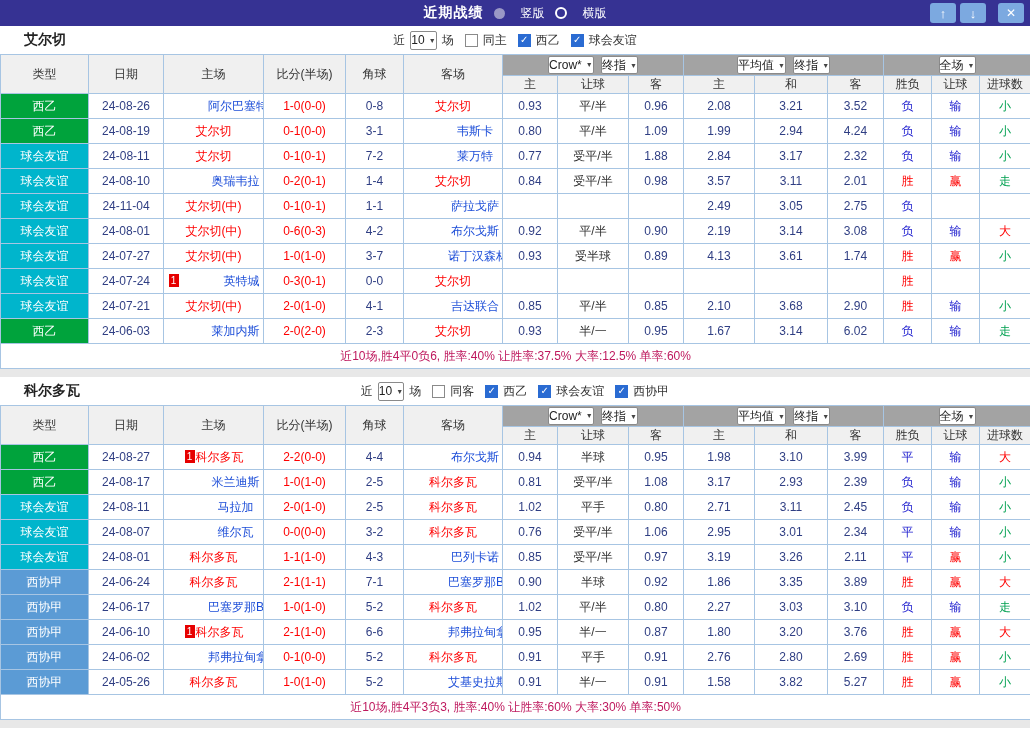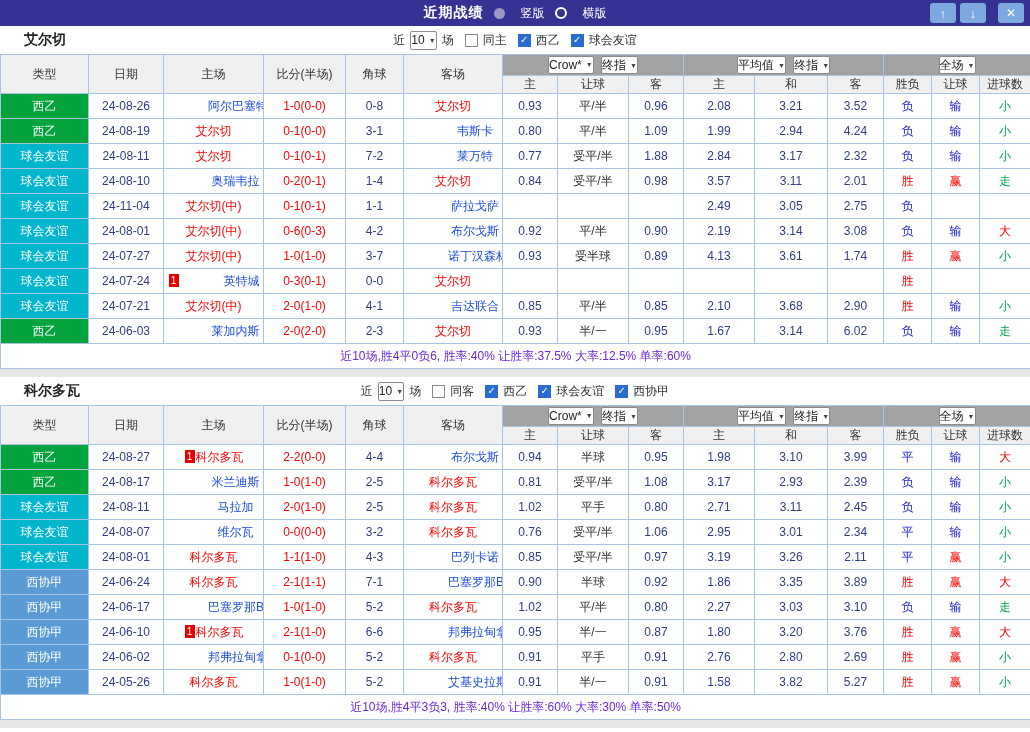--- a/index.html
+++ b/index.html
@@ -67,21 +67,21 @@
   .c-blue  { color:#2020cf; }
   .c-green { color:#00a050; }
   .c-num   { color:#2f3e83; }
   .c-team  { color:#1d4ed8;margin-left:44px; }
   .c-hand  { color:#333333; }
   .badge {
     display:inline-block; background:#e60000; color:#fff;
     font-size:10px; line-height:13px; height:13px; min-width:10px;
     padding:0 1px; margin:0 1px; vertical-align:1px;
   }
-  tfoot td.foot { color:#6d28d9; height:25px; background:#fff; }
+  tfoot td.foot { color:#be185d; height:25px; background:#fff; }
   .divider { height:8px; background:#e8e8e8; }
 </style>
 </head>
 <body>
 
 <div class="titlebar">
   <div class="tb-center">
     <span class="tb-title">近期战绩</span>
     <span class="tb-radio">
       <span class="radio off"></span>

